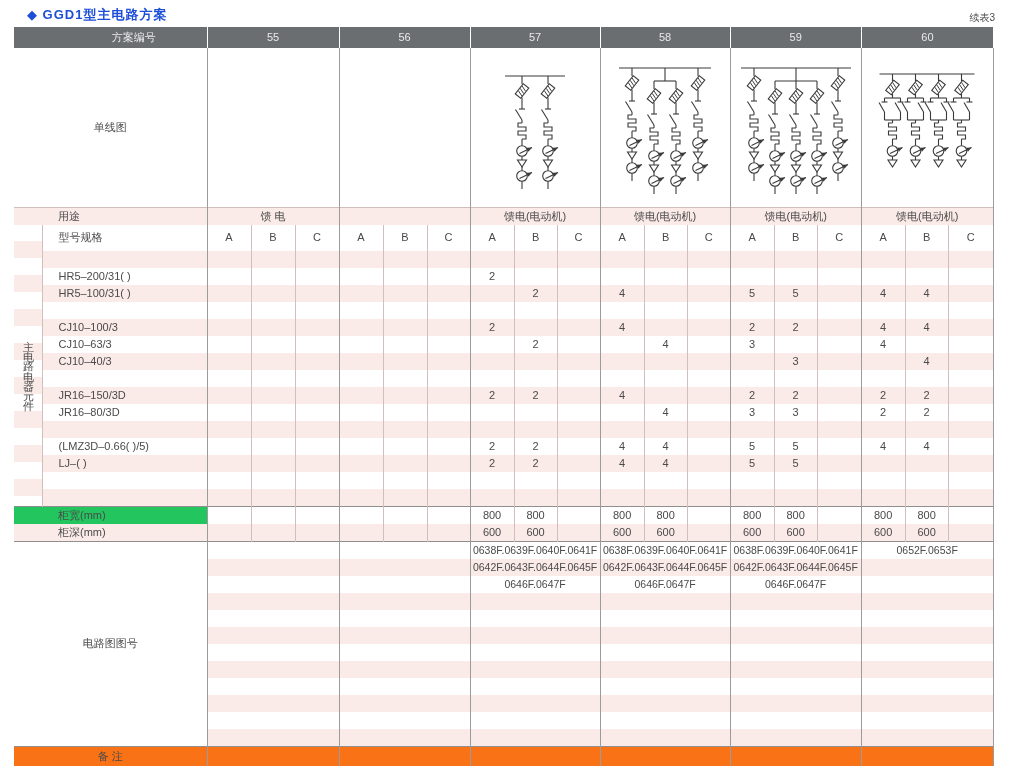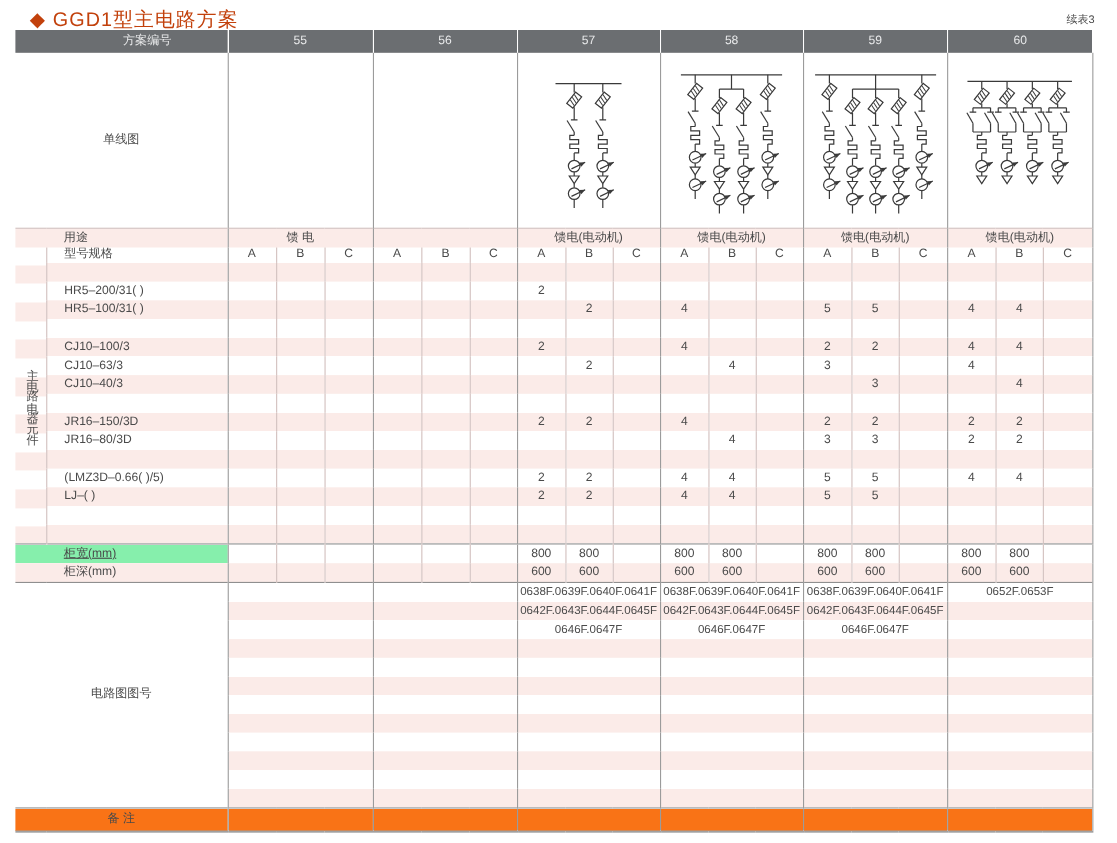--- a/index.html
+++ b/index.html
@@ -3,31 +3,31 @@
 <meta charset="utf-8">
 <style>
   :root{
     --hdrbg:#6b6e71; --hdrtx:#e9eaeb; --pink:#fbebe8;
     --linesub:#d2bfbd; --linemain:#9b9b9b; --rule:#8f8f8f;
     --text:#4a4a4a; --diag:#3a3a3a;
   }
   html,body{margin:0;padding:0;background:#fff;}
   body{font-family:"Liberation Sans","DejaVu Sans",sans-serif;color:var(--text);}
   .stage{position:relative;width:1015px;height:766px;background:#fff;overflow:hidden;}
-  .title{position:absolute;left:27px;top:6px;font-size:18px;font-weight:normal;color:#c2410c;letter-spacing:1px;}
+  .title{position:absolute;left:27px;top:6px;font-size:13px;font-weight:bold;color:#1d4ed8;letter-spacing:1px;}
   .cont{position:absolute;right:20px;top:11px;font-size:10px;color:#4a4a4a;}
   table{position:absolute;left:14px;top:27px;border-collapse:collapse;table-layout:fixed;width:979px;}
   td,th{padding:0;font-size:11px;color:var(--text);height:17px;line-height:1.05;overflow:hidden;white-space:nowrap;text-align:center;vertical-align:middle;}
   tr.hdr th{background:var(--hdrbg);color:var(--hdrtx);font-weight:normal;height:21px;border-left:1px solid rgba(255,255,255,.35);}
   tr.hdr th:first-child{border-left:none;padding-left:47px;}
   tr.diag td{height:159px;vertical-align:top;}
   tr.usage td{border-top:1px solid var(--linesub);}
-  tr.spec td{height:14px;}
+  tr.spec td{height:26px;}
   tr.pink td{background:var(--pink);}
-  td.white{background:#86efac;text-decoration:underline;}
+  td.white{background:#22c55e;}
   .main-r{border-right:1px solid var(--linemain);}
   .sub-r{border-right:1px solid var(--linesub);}
   .lbl2{text-align:left;padding-left:44px;}   
   .lbl1{text-align:left;padding-left:16px;}   
   .lblc{text-align:center;}
   .strip{background:repeating-linear-gradient(180deg,var(--pink) 16px 33px,#fff 33px 50px);
          border-right:1px solid var(--linesub);text-align:center;vertical-align:middle;}
   .vtext{writing-mode:vertical-rl;letter-spacing:10px;font-size:11px;color:var(--text);display:inline-block;padding-top:6px;}
   tr.ruletop td{border-top:1px solid var(--rule);}
   tr.remark td{border-top:1px solid var(--rule);border-bottom:2px solid #a0a0a0;height:20px;background:#f97316;}

